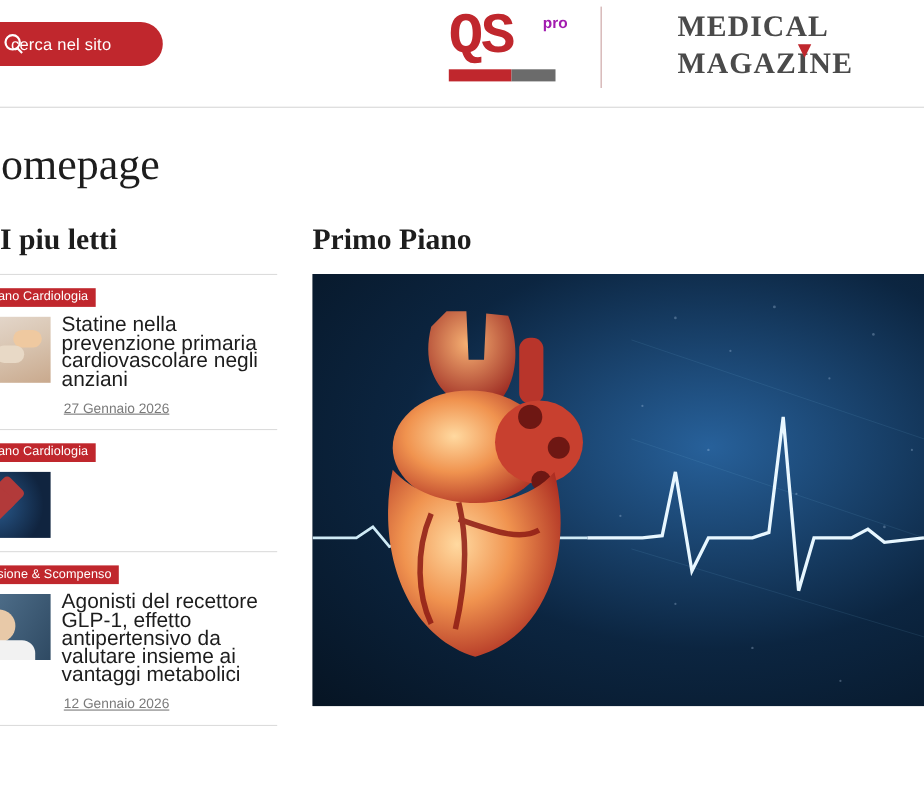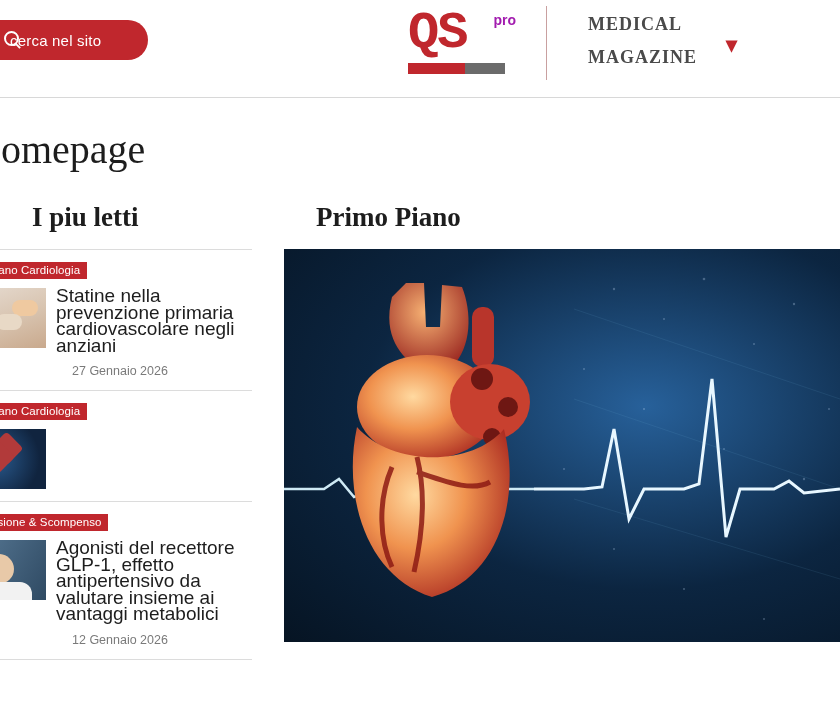--- a/index.html
+++ b/index.html
@@ -91,25 +91,25 @@
     position: absolute;
     left: 546px;
     top: 6px;
     width: 1px;
     height: 74px;
     background: #c9a0a0;
   }
 
   .mag-title {
     position: absolute;
-    left: 588px;
+    left: 616px;
     top: 8px;
     font-family: "Liberation Serif", serif;
     font-weight: bold;
-    font-size: 18px;
+    font-size: 27px;
     color: #4a4a4a;
     line-height: 33px;
     letter-spacing: 1px;
   }
   .chev {
     position: absolute;
     left: 726px;
     top: 34px;
     color: #c0272d;
     font-size: 22px;
@@ -142,21 +142,20 @@
     left: -46px;
     top: 0;
     width: 300px;
   }
   .col-heading {
     font-family: "Liberation Serif", serif;
     font-size: 27px;
     font-weight: bold;
     color: #1d1d1d;
     margin: 6px 0 16px 46px;
-    padding-left: 32px;
   }
   .hr-light {
     border: 0;
     border-top: 1px solid #dcdcdc;
     margin: 0 0 0 46px;
     width: 252px;
   }
 
   .article-item {
     padding: 10px 0 12px 46px;
@@ -220,21 +219,22 @@
   .art-text { flex: 1; }
   .art-title {
     font-size: 19px;
     line-height: 16.5px;
     color: #1d1d1d;
   }
   .art-date {
     margin-top: 10px;
     font-size: 12.5px;
     color: #7a7a7a;
-    margin-left: 16px;
+    margin-left: 2px;
+    text-decoration: underline;
   }
   .art-date-wrap { margin-left: 56px; }
 
   
   .col-right {
     position: absolute;
     left: 284px;
     top: 0;
     width: 560px;
   }

